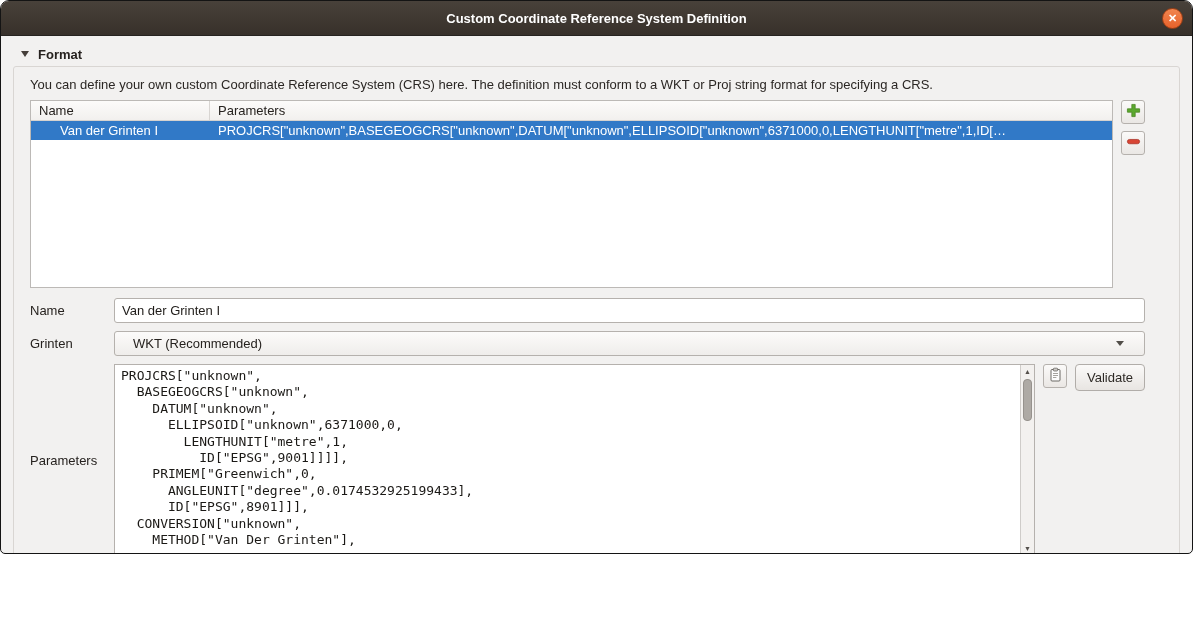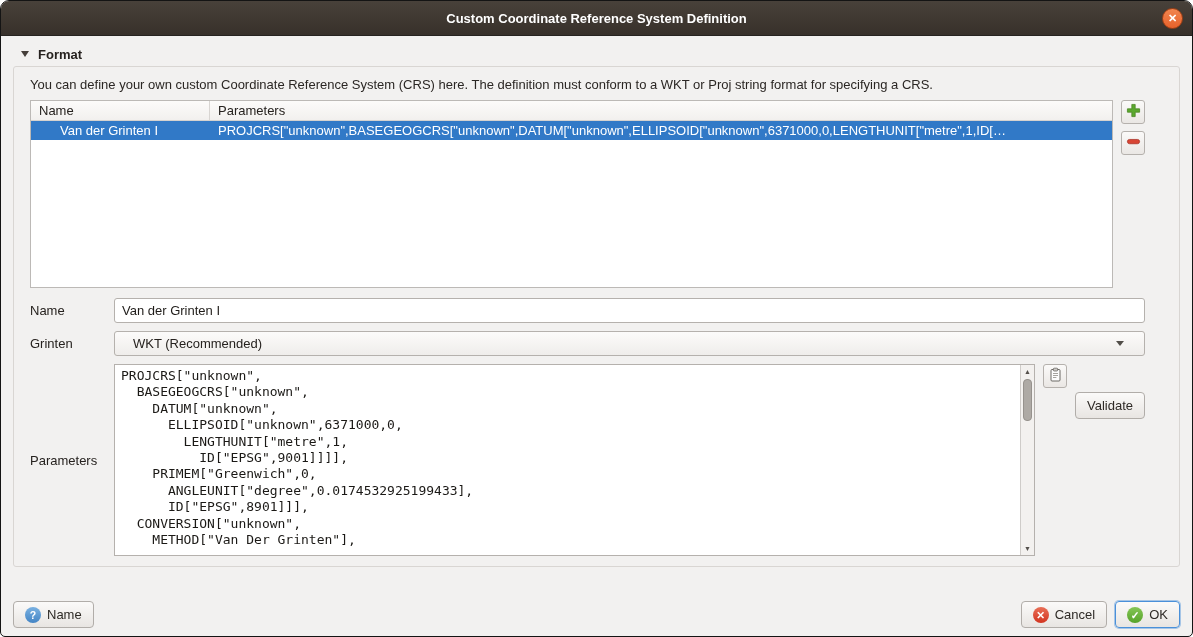--- a/index.html
+++ b/index.html
@@ -3,21 +3,21 @@
 <meta charset="utf-8">
 <style>
   * { margin:0; padding:0; box-sizing:border-box; }
   body {
     font-family:"Liberation Sans", sans-serif;
     font-size:13px;
     color:#26221f;
     background:#ffffff;
   }
   .window {
-    width:1193px; height:637px;
+    width:1193px; height:554px;
     background:#f2f1f0;
     border:1px solid #141414;
     border-radius:9px 9px 5px 5px;
     overflow:hidden;
     display:flex; flex-direction:column;
   }
   
   .titlebar {
     flex:0 0 35px;
     background:linear-gradient(var(--titlebar-top,#48413a), var(--titlebar-bottom,#37302a));
@@ -105,21 +105,21 @@
     padding:3px 6px;
     font:13px/16.4px "DejaVu Sans Mono", monospace;
     color:#1b1916; background:#fff;
     white-space:pre; overflow:hidden;
   }
   .vscroll { flex:0 0 14px; background:#f3f1ef; border-left:1px solid #cfccc9; display:flex; flex-direction:column; }
   .sb-arrow { height:13px; display:flex; align-items:center; justify-content:center; font-size:7px; color:#534f4b; cursor:pointer; }
   .sb-track { flex:1; position:relative; cursor:pointer; }
   .sb-thumb { position:absolute; top:1px; left:2px; width:9px; height:42px; background:#aeaaa5; border:1px solid #96928d; border-radius:4px; cursor:grab; }
   .copy-btn { margin-left:8px; }
-  .validate-btn { margin-left:8px;margin-top:28px; }
+  .validate-btn { margin-left:8px; }
   
   .btn {
     height:27px; padding:0 11px;
     border:1px solid #b1ada9; border-radius:4px;
     background:linear-gradient(#fbfaf9,#e8e5e2);
     display:inline-flex; align-items:center; gap:6px;
     font-size:13px; color:#2e2a26; cursor:pointer; white-space:nowrap;
   }
   .btn.focused { border-color:var(--focus,#4a90d9); box-shadow:0 0 0 1px rgba(74,144,217,0.45); }
   .icon-circle {

